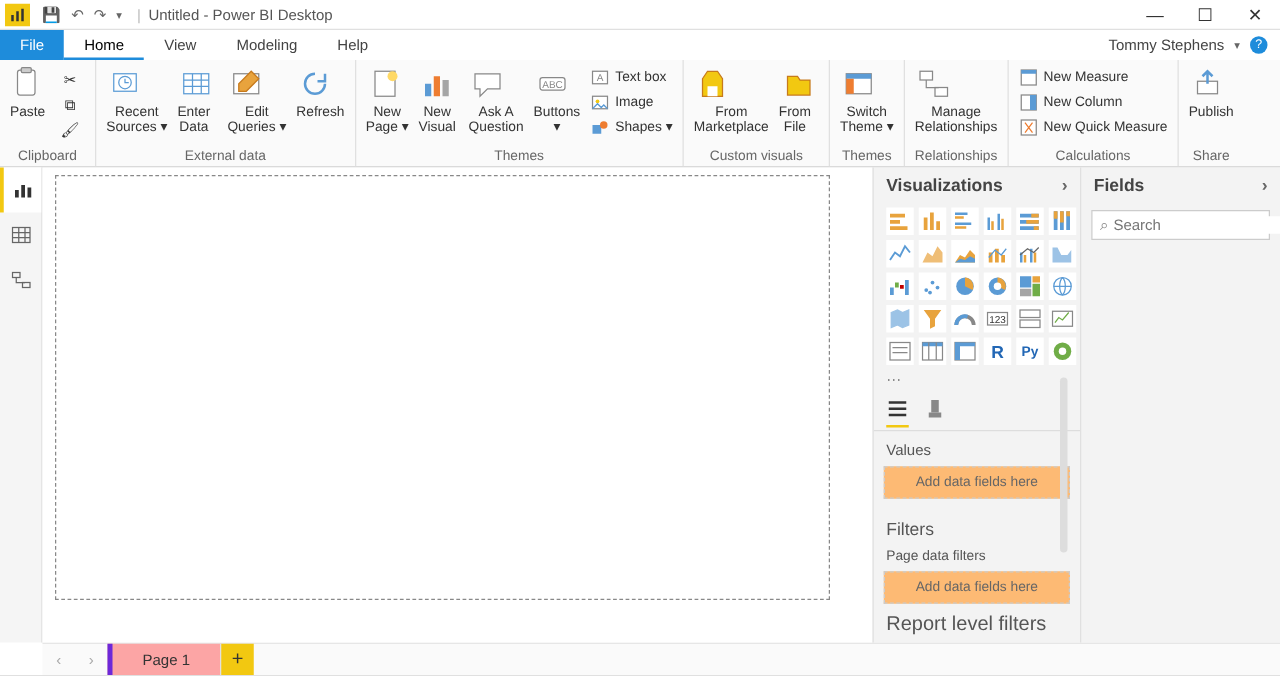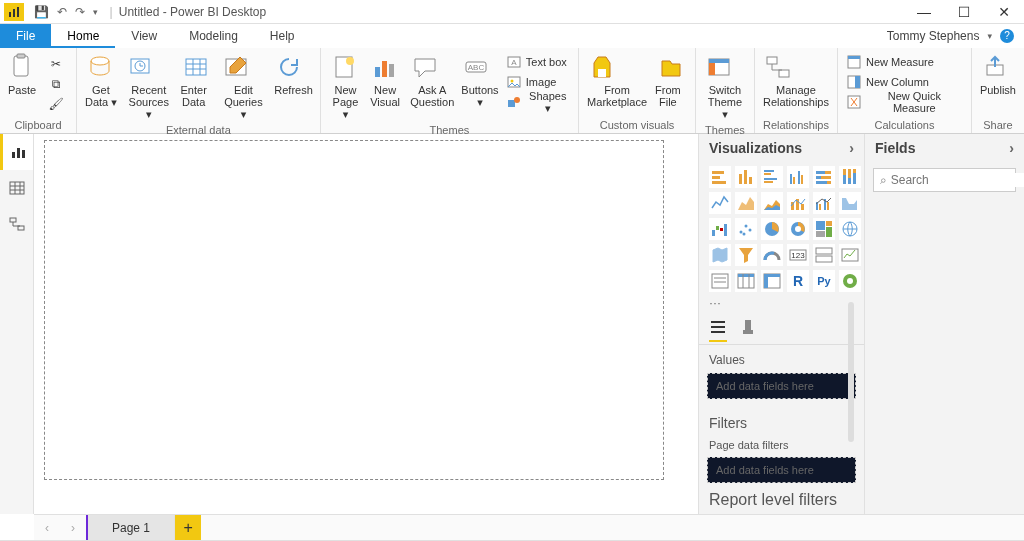--- a/index.html
+++ b/index.html
@@ -57,31 +57,31 @@
 .viz-gallery { display: grid; grid-template-columns: repeat(6, 22px); gap: 4px; padding: 4px 10px; }
 .viz-gallery .vizicon { width: 22px; height: 22px; background: #fff; display: flex; align-items: center; justify-content: center; cursor: pointer; }
 .viz-gallery .vizicon svg { width:18px; height:18px; }
 .more-dots { padding: 0 10px; color: #666; cursor: pointer; }
 
 .format-tabs { display: flex; gap: 12px; padding: 8px 10px 2px; border-bottom: 1px solid #ddd; }
 .format-tabs .ft { padding-bottom: 4px; cursor: pointer; }
 .format-tabs .ft.active { border-bottom: 2px solid #F2C811; }
 
 .section-title { padding: 8px 10px 4px; color: #555; font-size: 12px; }
-.drop-well { margin: 2px 8px 8px; background: #0f172a; border: 1px dashed #ccc; padding: 6px 8px; color: #666; font-size: 11px; }
+.drop-well { margin: 2px 8px 8px; background: #fdba74; border: 1px dashed #ccc; padding: 6px 8px; color: #666; font-size: 11px; text-align: center; }
 .filters-title { font-weight: 400; font-size: 14px; }
 
 .search-wrap { padding: 6px 8px; }
 .search { display: flex; align-items: center; background: #fff; border: 1px solid #ccc; padding: 4px 6px; }
 .search input { border: none; outline: none; flex: 1; font-size: 12px; }
 
 
 .pagetabs { height: 26px; display: flex; align-items: stretch; border-top: 1px solid #e0e0e0; background: #fafafa; margin-left: 34px; }
 .pagetabs .nav { width: 26px; display: flex; align-items: center; justify-content: center; color: #aaa; cursor: pointer; }
-.pagetabs .ptab { padding: 0 24px; display: flex; align-items: center; border-right: 1px solid #e0e0e0; border-left: 2px solid #6d28d9; background: #e5e5e5; cursor: pointer; }
+.pagetabs .ptab { padding: 0 24px; display: flex; align-items: center; border-right: 1px solid #e0e0e0; border-left: 4px solid #6d28d9; background: #fca5a5; cursor: pointer; }
 .pagetabs .add { width: 26px; display: flex; align-items: center; justify-content: center; background: #F2C811; color: #333; font-size: 16px; cursor: pointer; }
 
 
 .statusbar { height: 20px; background: #fff; border-top: 1px solid #e0e0e0; font-size: 10px; color: #555; padding: 0 6px; line-height: 20px; }
 
 .scrollbar-fake { position: absolute; right: 10px; top: 168px; width: 6px; height: 140px; background: #ddd; border-radius: 3px; }
 </style>
 </head>
 <body>
 
@@ -147,30 +147,20 @@
       </div>
     </div>
     <div class="label">Clipboard</div>
   </div>
 
   <div class="group">
     <div class="controls">
       <div class="btn">
         <div class="ico">
             <svg width="28" height="28">
-              <ellipse cx="14" cy="8" rx="9" ry="4" fill="#fff" stroke="#E8A33D"></ellipse>
-              <path d="M5 8v10c0 2 4 4 9 4s9-2 9-4V8" fill="none" stroke="#E8A33D"></path>
-            </svg>
-          </div>
-        <div class="lbl"><span style="white-space:pre">Get
-Data</span> ▾</div>
-      </div>
-      <div class="btn">
-        <div class="ico">
-            <svg width="28" height="28">
               <rect x="5" y="6" width="18" height="14" fill="#fff" stroke="#5B9BD5"></rect>
               <circle cx="14" cy="13" r="5" fill="none" stroke="#5B9BD5"></circle>
               <path d="M14 10v3h3" stroke="#5B9BD5" fill="none"></path>
             </svg>
           </div>
         <div class="lbl"><span style="white-space:pre">Recent
 Sources</span> ▾</div>
       </div>
       <div class="btn">
         <div class="ico">

